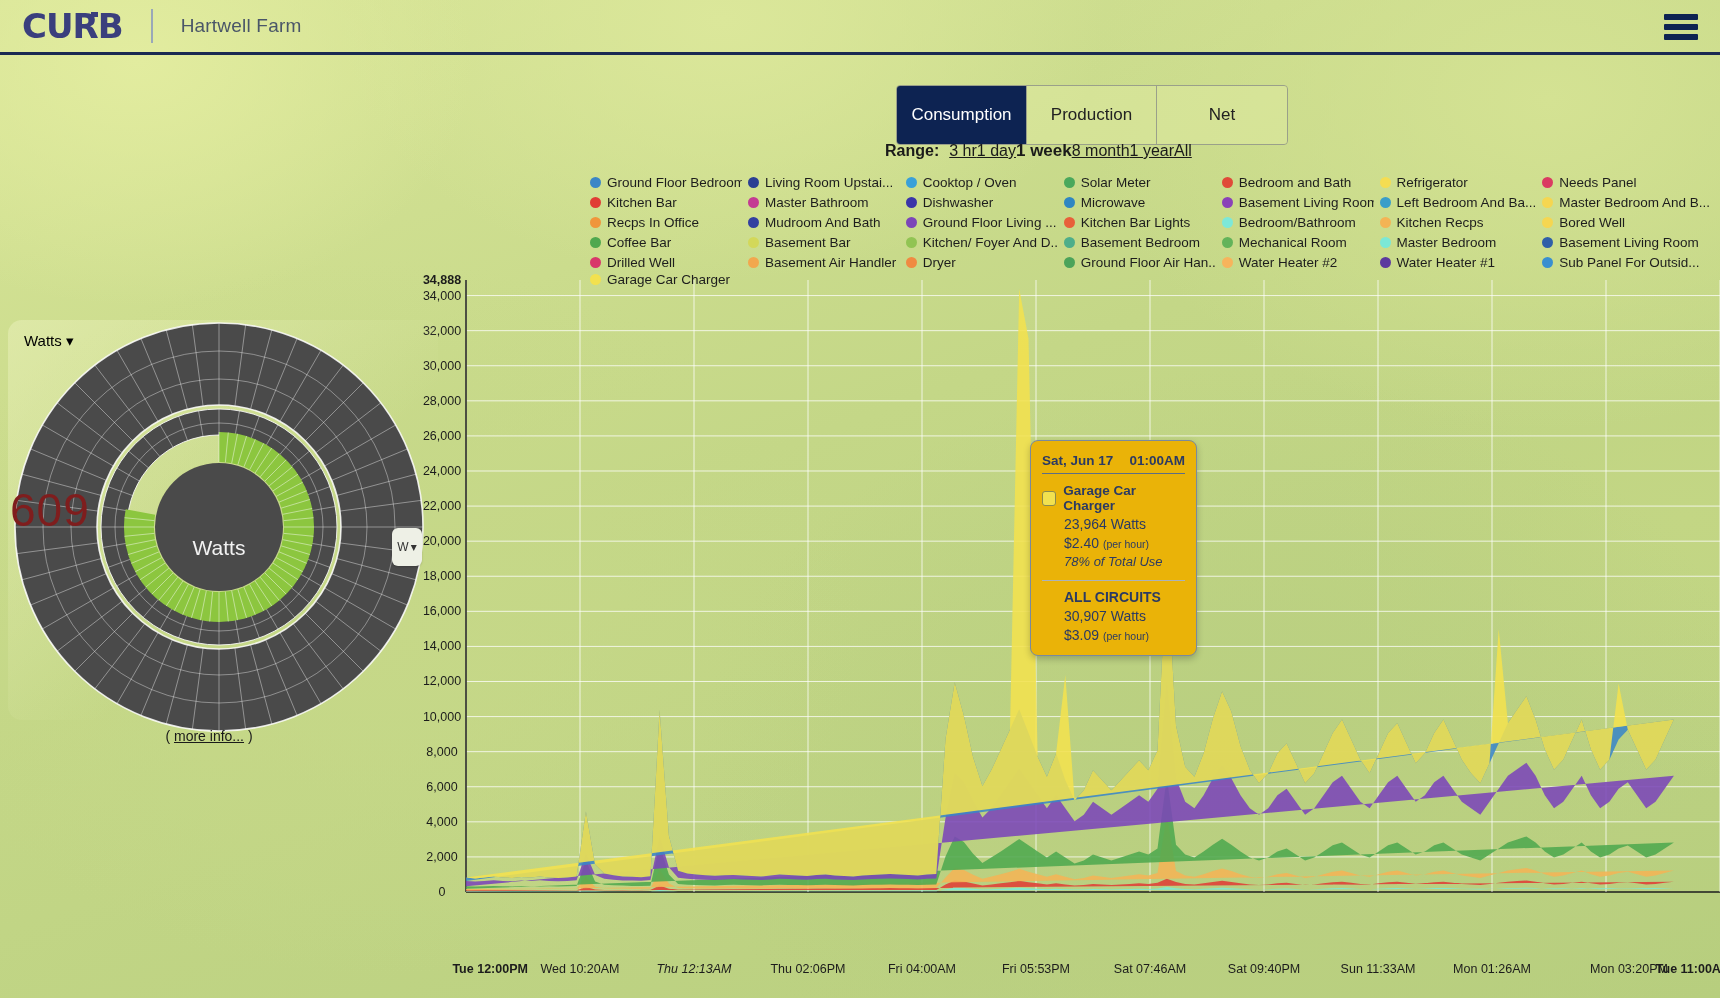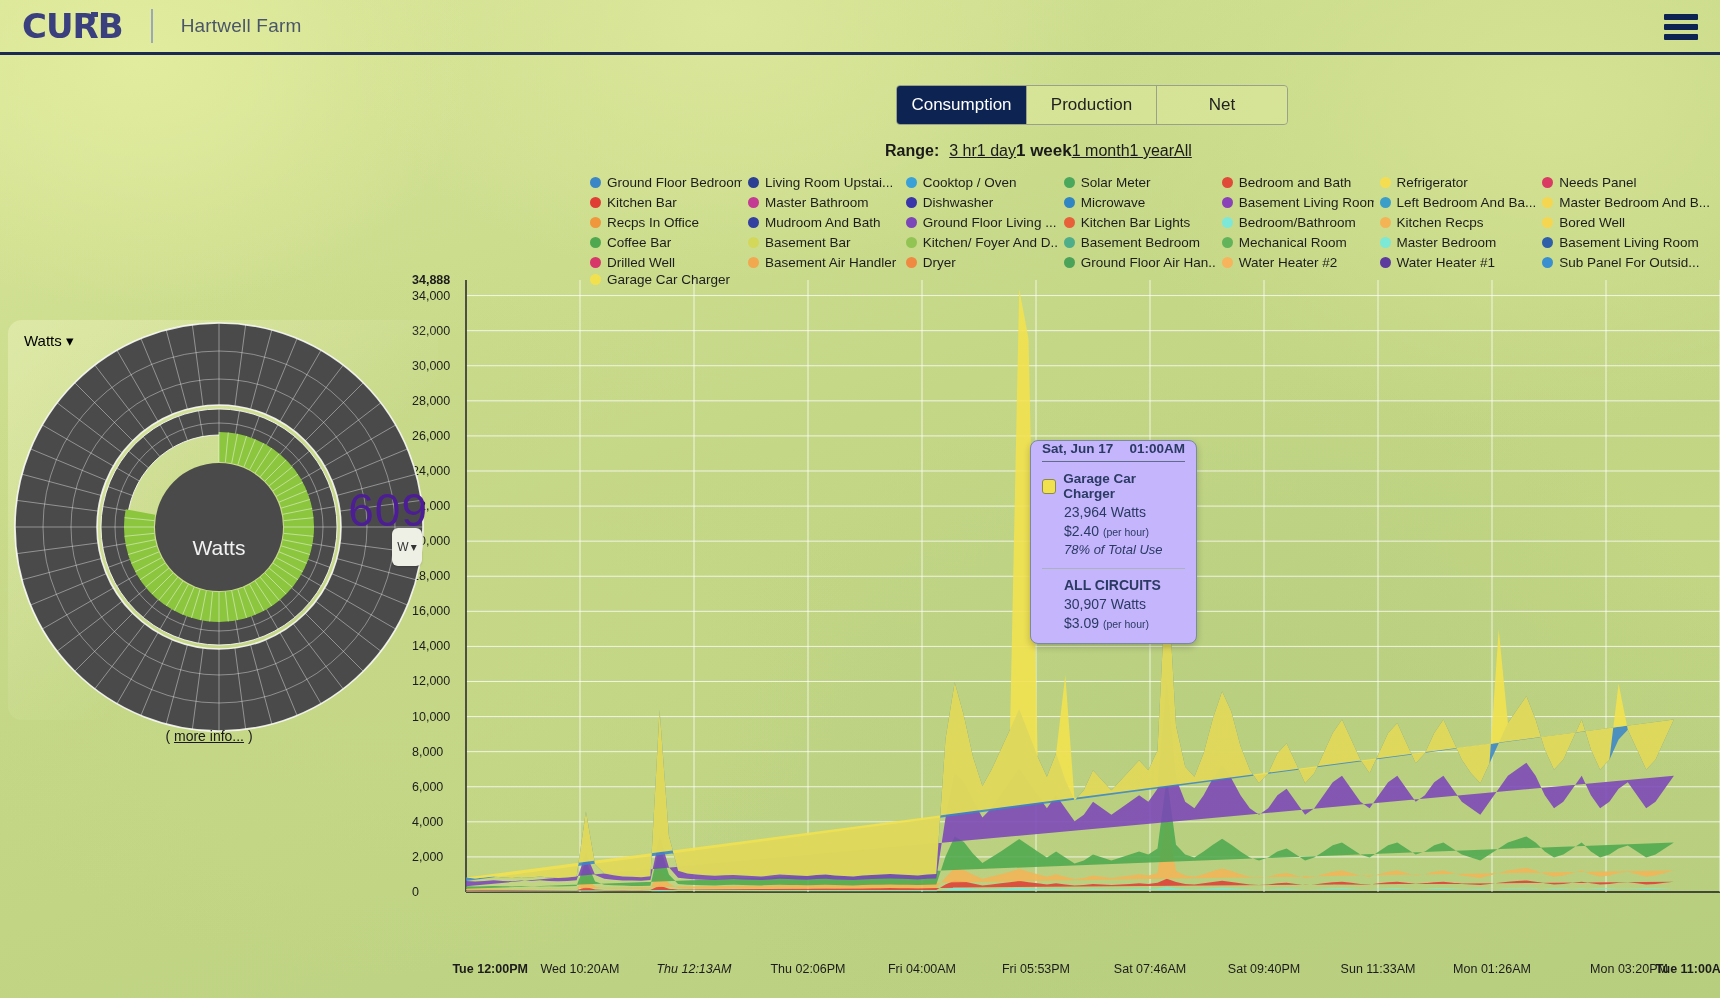--- a/index.html
+++ b/index.html
@@ -62,21 +62,21 @@
 
   
   .tabs {
     position: absolute; top: 85px; left: 896px;
     display: flex;
     border: 1px solid #9aa08a;
     border-radius: 4px; overflow: hidden;
     z-index: 4;
   }
   .tab {
-    padding: 9px 0; width: 130px; text-align: center;
+    padding: 19px 0; width: 130px; text-align: center;
     font-size: 17px; color: #222; cursor: pointer;
     background: rgba(222,233,160,.55);
     border-right: 1px solid #9aa08a;
   }
   .tab:last-child { border-right: none; }
   .tab.active { background: #0d2352; color: #fff; }
 
   
   .range {
     position: absolute; top: 141px; left: 885px;
@@ -124,41 +124,41 @@
   .watts-select {
     position: absolute; left: 24px; top: 332px;
     font-size: 15px; color: #000000; cursor: pointer; z-index: 6; text-align: right;
   }
   .gauge-wrap {
     position: absolute; left: 10px; top: 318px;
     width: 418px; height: 418px; z-index: 4;
   }
   .gauge-center-num {
     position: absolute; left: 0; right: 0; top: 165px;
-    text-align: right; font-size: 46px; color: #4c1d95; font-weight: normal;
+    text-align: left; font-size: 46px; color: #7f1d1d; font-weight: normal;
     letter-spacing: 1px; pointer-events: none;
   }
   .gauge-center-unit {
     position: absolute; left: 0; right: 0; top: 218px;
     text-align: center; font-size: 21px; color: #f2f2f2; pointer-events: none;
   }
   .more-info {
     position: absolute; left: 0; width: 418px; top: 728px;
     text-align: center; font-size: 14px; color: #1a1a1a; z-index: 6;
   }
   .more-info a { color: #1a1a1a; }
 
   
   .chart-area {
     position: absolute; left: 418px; top: 262px;
     width: 1302px; height: 736px; z-index: 2;
   }
   .ytick {
     position: absolute; right: 1248px; width: 60px;
-    text-align: left; font-size: 12.5px; color: #1c1c1c;
+    text-align: center; font-size: 12.5px; color: #1c1c1c;
     transform: translateY(-7px);
   }
   .ytick.top { font-weight: bold; }
   .xtick {
     position: absolute; top: 700px; font-size: 12.5px; color: #1c1c1c;
     transform: translateX(-50%); white-space: nowrap;
   }
   .xtick.bold { font-weight: bold; }
 
   .wbtn {
@@ -167,24 +167,24 @@
     background: #eef0e6; border-radius: 6px;
     display: flex; align-items: center; justify-content: center;
     font-size: 12px; color: #333; cursor: pointer; z-index: 7;
     box-shadow: 0 1px 2px rgba(0,0,0,.18);
   }
 
   
   .tooltip {
     position: absolute; left: 1030px; top: 440px;
     width: 167px;
-    background: #c4b5fd;
+    background: #eab308;
     border: 1px solid #7b8a9c;
     border-radius: 8px;
-    padding: 0 11px 12px 11px;
+    padding: 12px 11px 12px 11px;
     box-shadow: 0 3px 7px rgba(0,0,0,.22);
     color: #2b3a63; z-index: 10;
   }
   .tt-head {
     display: flex; justify-content: space-between; align-items: baseline;
     font-size: 13.5px; font-weight: bold; padding-bottom: 5px;
     border-bottom: 1px solid #5d6e86;
   }
   .tt-row { margin-top: 9px; display: flex; align-items: center; gap: 7px; }
   .tt-swatch {
@@ -221,21 +221,21 @@
   <div class="tab active">Consumption</div>
   <div class="tab">Production</div>
   <div class="tab">Net</div>
 </div>
 
 <div class="range">
   <span class="range-label">Range:</span>
   <span class="range-opt">3 hr</span>
   <span class="range-opt">1 day</span>
   <span class="range-opt active">1 week</span>
-  <span class="range-opt">1 month</span>
+  <span class="range-opt">8 month</span>
   <span class="range-opt">1 year</span>
   <span class="range-opt">All</span>
 </div>
 
 <div class="legend" id="legend">
     <div class="legend-item">
       <span class="legend-dot" style="background: rgb(59, 134, 198);"></span>
       <span>Ground Floor Bedroom</span>
     </div>
     <div class="legend-item">

